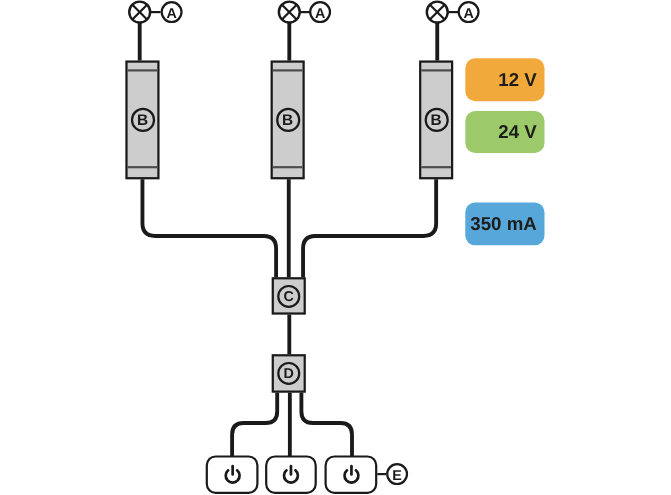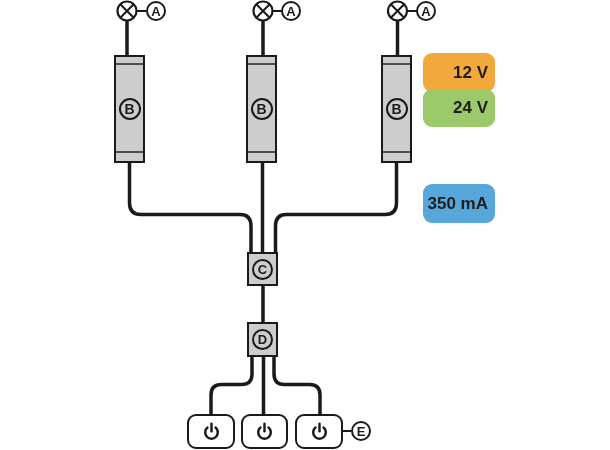--- a/index.html
+++ b/index.html
@@ -141,21 +141,21 @@
 
   <div class="jbox" style="left:247px;top:252px;height:34px;">
     <div class="tag">C</div>
   </div>
 
   <div class="jbox" style="left:247px;top:322px;height:35px;">
     <div class="tag">D</div>
   </div>
 
   <div class="badge" style="top: 53px; height: 39px; background: rgb(242, 169, 59);">12 V</div>
-  <div class="badge" style="top: 89px; height: 38px; background: rgb(156, 201, 106);">24 V</div>
+  <div class="badge" style="top: 101px; height: 38px; background: rgb(156, 201, 106);">24 V</div>
   <div class="badge" style="top: 148px; height: 39px; background: rgb(88, 167, 219); margin-top: 36px;">350 mA</div>
 
   <div class="switch" style="left:187px;width:48px;">
     <svg width="21" height="21" viewBox="0 0 24 24">
       <g fill="none" stroke="#1a1a1a" stroke-width="2.8" stroke-linecap="round">
         <path d="M7.38 7.5 A7.2 7.2 0 1 0 16.62 7.5"></path>
         <line x1="12" y1="3.2" x2="12" y2="11.8"></line>
       </g>
     </svg>
   </div>

